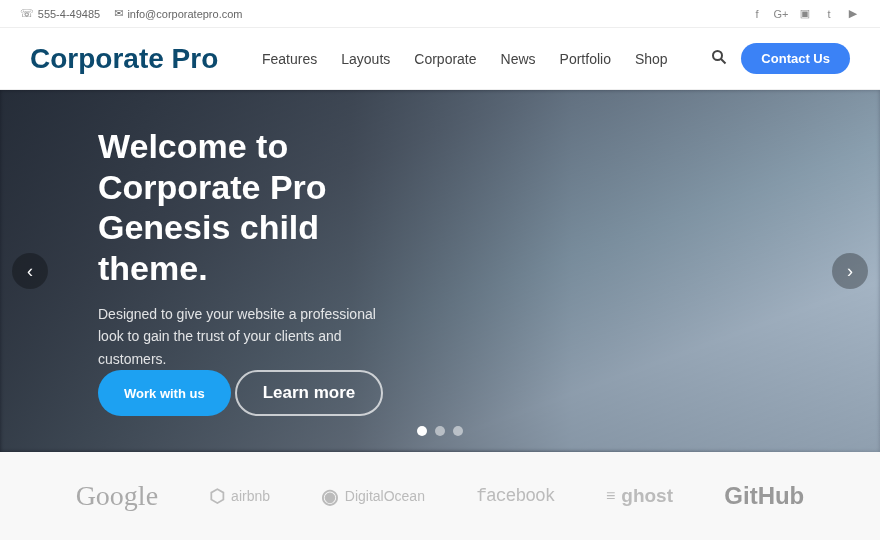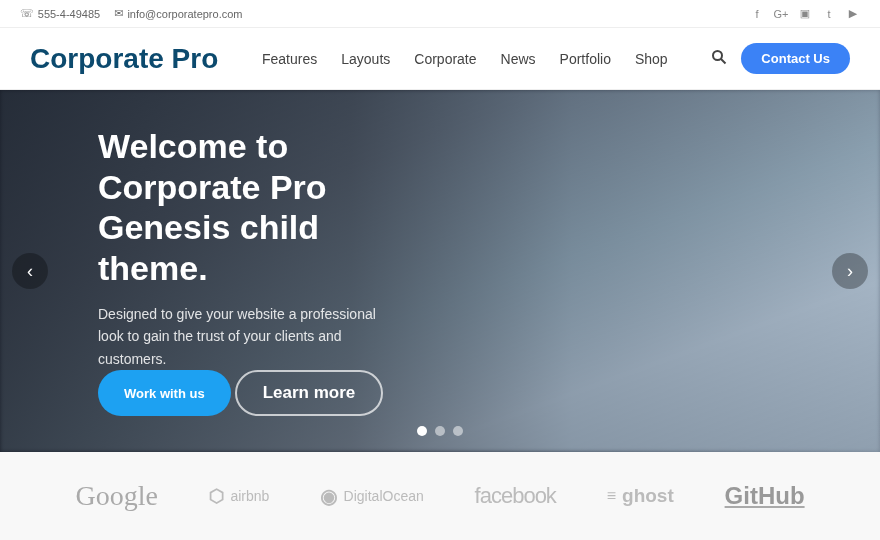--- a/index.html
+++ b/index.html
@@ -163,21 +163,21 @@
       color: #aaa;
       display: flex;
       align-items: center;
       gap: 6px;
     }
     .logo-google { font-family: Georgia, serif; font-size: 26px; color: #bbb; }
     .logo-airbnb { font-size: 20px; color: #bbb; }
     .logo-do { font-size: 16px; color: #bbb; font-weight: 600; }
     .logo-fb { font-size: 24px; color: #bbb; font-weight: 300; letter-spacing: -1px; }
     .logo-ghost { font-size: 18px; color: #bbb; font-weight: 600; }
-    .logo-github { font-size: 24px; color: #aaa; font-weight: 800; text-decoration: underline; }
+    .logo-github { font-size: 24px; color: #aaa; font-weight: 800; }
   </style>
 </head>
 <body>
 
 <div class="top-bar">
   <div class="top-bar-left">
     <span>
       <span>☏</span>
       <span>555-4-49485</span>
     </span>
@@ -252,21 +252,21 @@
   </div>
   <div class="logo-item logo-airbnb">
     <span style="color:#bbb;font-size:18px;">⬡</span>
     <span style="color:#bbb;font-size:14px;font-weight:300;">airbnb</span>
   </div>
   <div class="logo-item logo-do">
     <span style="color:#bbb;font-size:20px;">◉</span>
     <span style="color:#bbb;font-size:14px;font-weight:500;">DigitalOcean</span>
   </div>
   <div class="logo-item logo-fb">
-    <span style="color:#bbb;font-size:22px;font-weight:300;letter-spacing:-1px;">facebook</span>
+    <span style="color:#bbb;font-size:18px;font-weight:300;letter-spacing:-1px;font-family:Liberation Mono, monospace;">facebook</span>
   </div>
   <div class="logo-item logo-ghost">
     <span style="color:#bbb;font-size:16px;">≡</span>
     <span style="color:#bbb;font-size:19px;font-weight:600;">ghost</span>
   </div>
   <div class="logo-item logo-github">
     <span style="color:#999;font-size:24px;font-weight:800;">GitHub</span>
   </div>
 </div>
 

